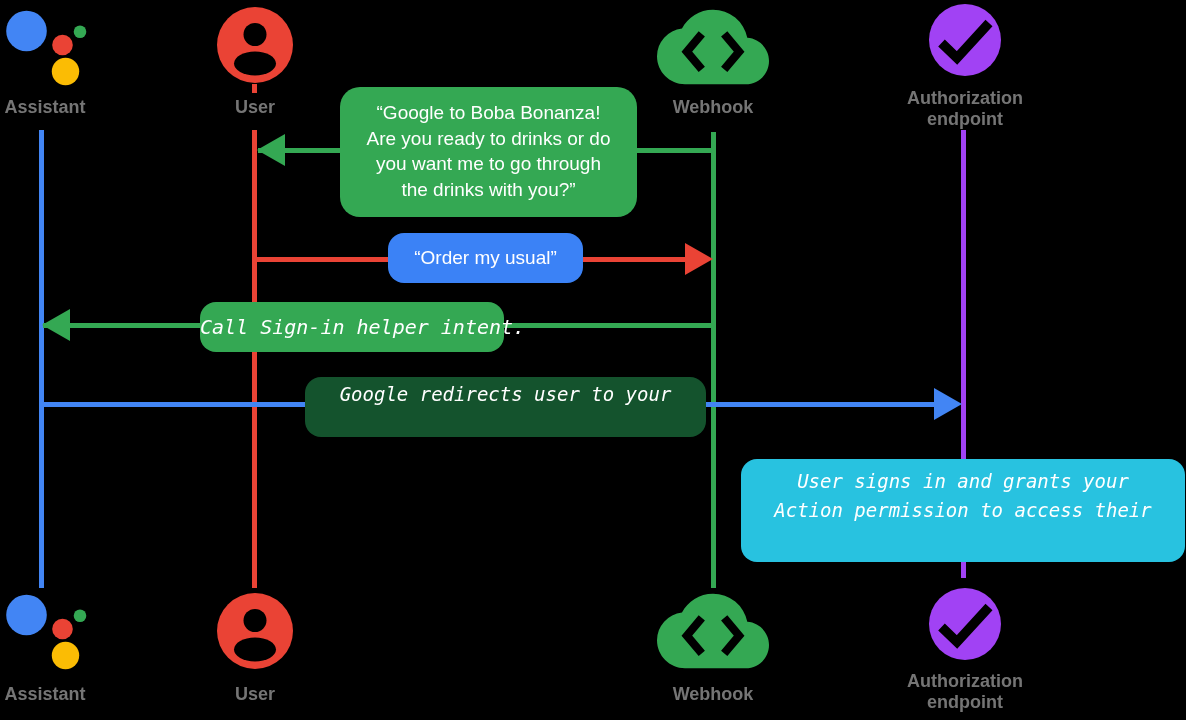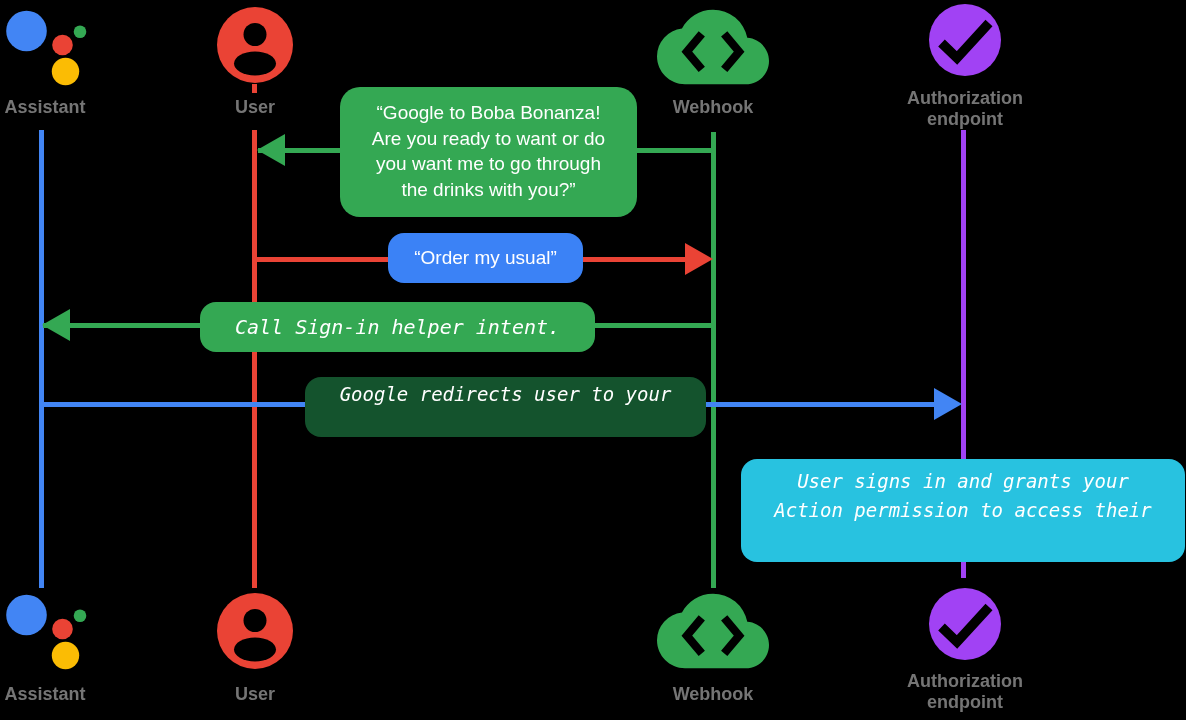--- a/index.html
+++ b/index.html
@@ -36,30 +36,30 @@
   <div class="tri tri-right" style="left:685px;top:243px;border-left-color:#EA4335;"></div>
 
   <div class="hline" style="left:43px;top:323px;width:670px;background:#34A853;"></div>
   <div class="tri tri-left" style="left:42px;top:309px;border-right-color:#34A853;"></div>
 
   <div class="hline" style="left:43px;top:402px;width:892px;background:#4285F4;"></div>
   <div class="tri tri-right" style="left:934px;top:388px;border-left-color:#4285F4;"></div>
 
   <div class="bubble sans-msg" style="left:340px;top:87px;width:297px;height:130px;background:#34A853;border-radius:20px;padding-top:13px;">
     <div>“Google to Boba Bonanza!</div>
-    <div>Are you ready to want or do</div>
+    <div>Are you ready to drinks or do</div>
     <div>you want me to go through</div>
     <div>the drinks with you?”</div>
   </div>
 
   <div class="bubble sans-msg" style="left:388px;top:233px;width:195px;height:50px;background:#3b82f6;border-radius:16px;line-height:50px;">
     <div>“Order my usual”</div>
   </div>
 
-  <div class="bubble mono" style="left:200px;top:302px;width:395px;height:50px;background:#34A853;border-radius:16px;line-height:50px;font-size:20px;">
+  <div class="bubble mono" style="left:200px;top:302px;width:304px;height:50px;background:#34A853;border-radius:16px;line-height:50px;font-size:20px;">
     <div>Call Sign-in helper intent.</div>
   </div>
 
   <div class="bubble mono" style="left:305px;top:377px;width:401px;height:60px;background:#14532d;border-radius:16px;font-size:19px;line-height:28px;padding-top:3px;">
     <div>Google redirects user to your</div>
   </div>
 
   <div class="bubble mono" style="left:741px;top:459px;width:444px;height:103px;background:#28C2E0;border-radius:16px;font-size:19px;line-height:29px;padding-top:8px;">
     <div>User signs in and grants your</div>
     <div>Action permission to access their</div>

